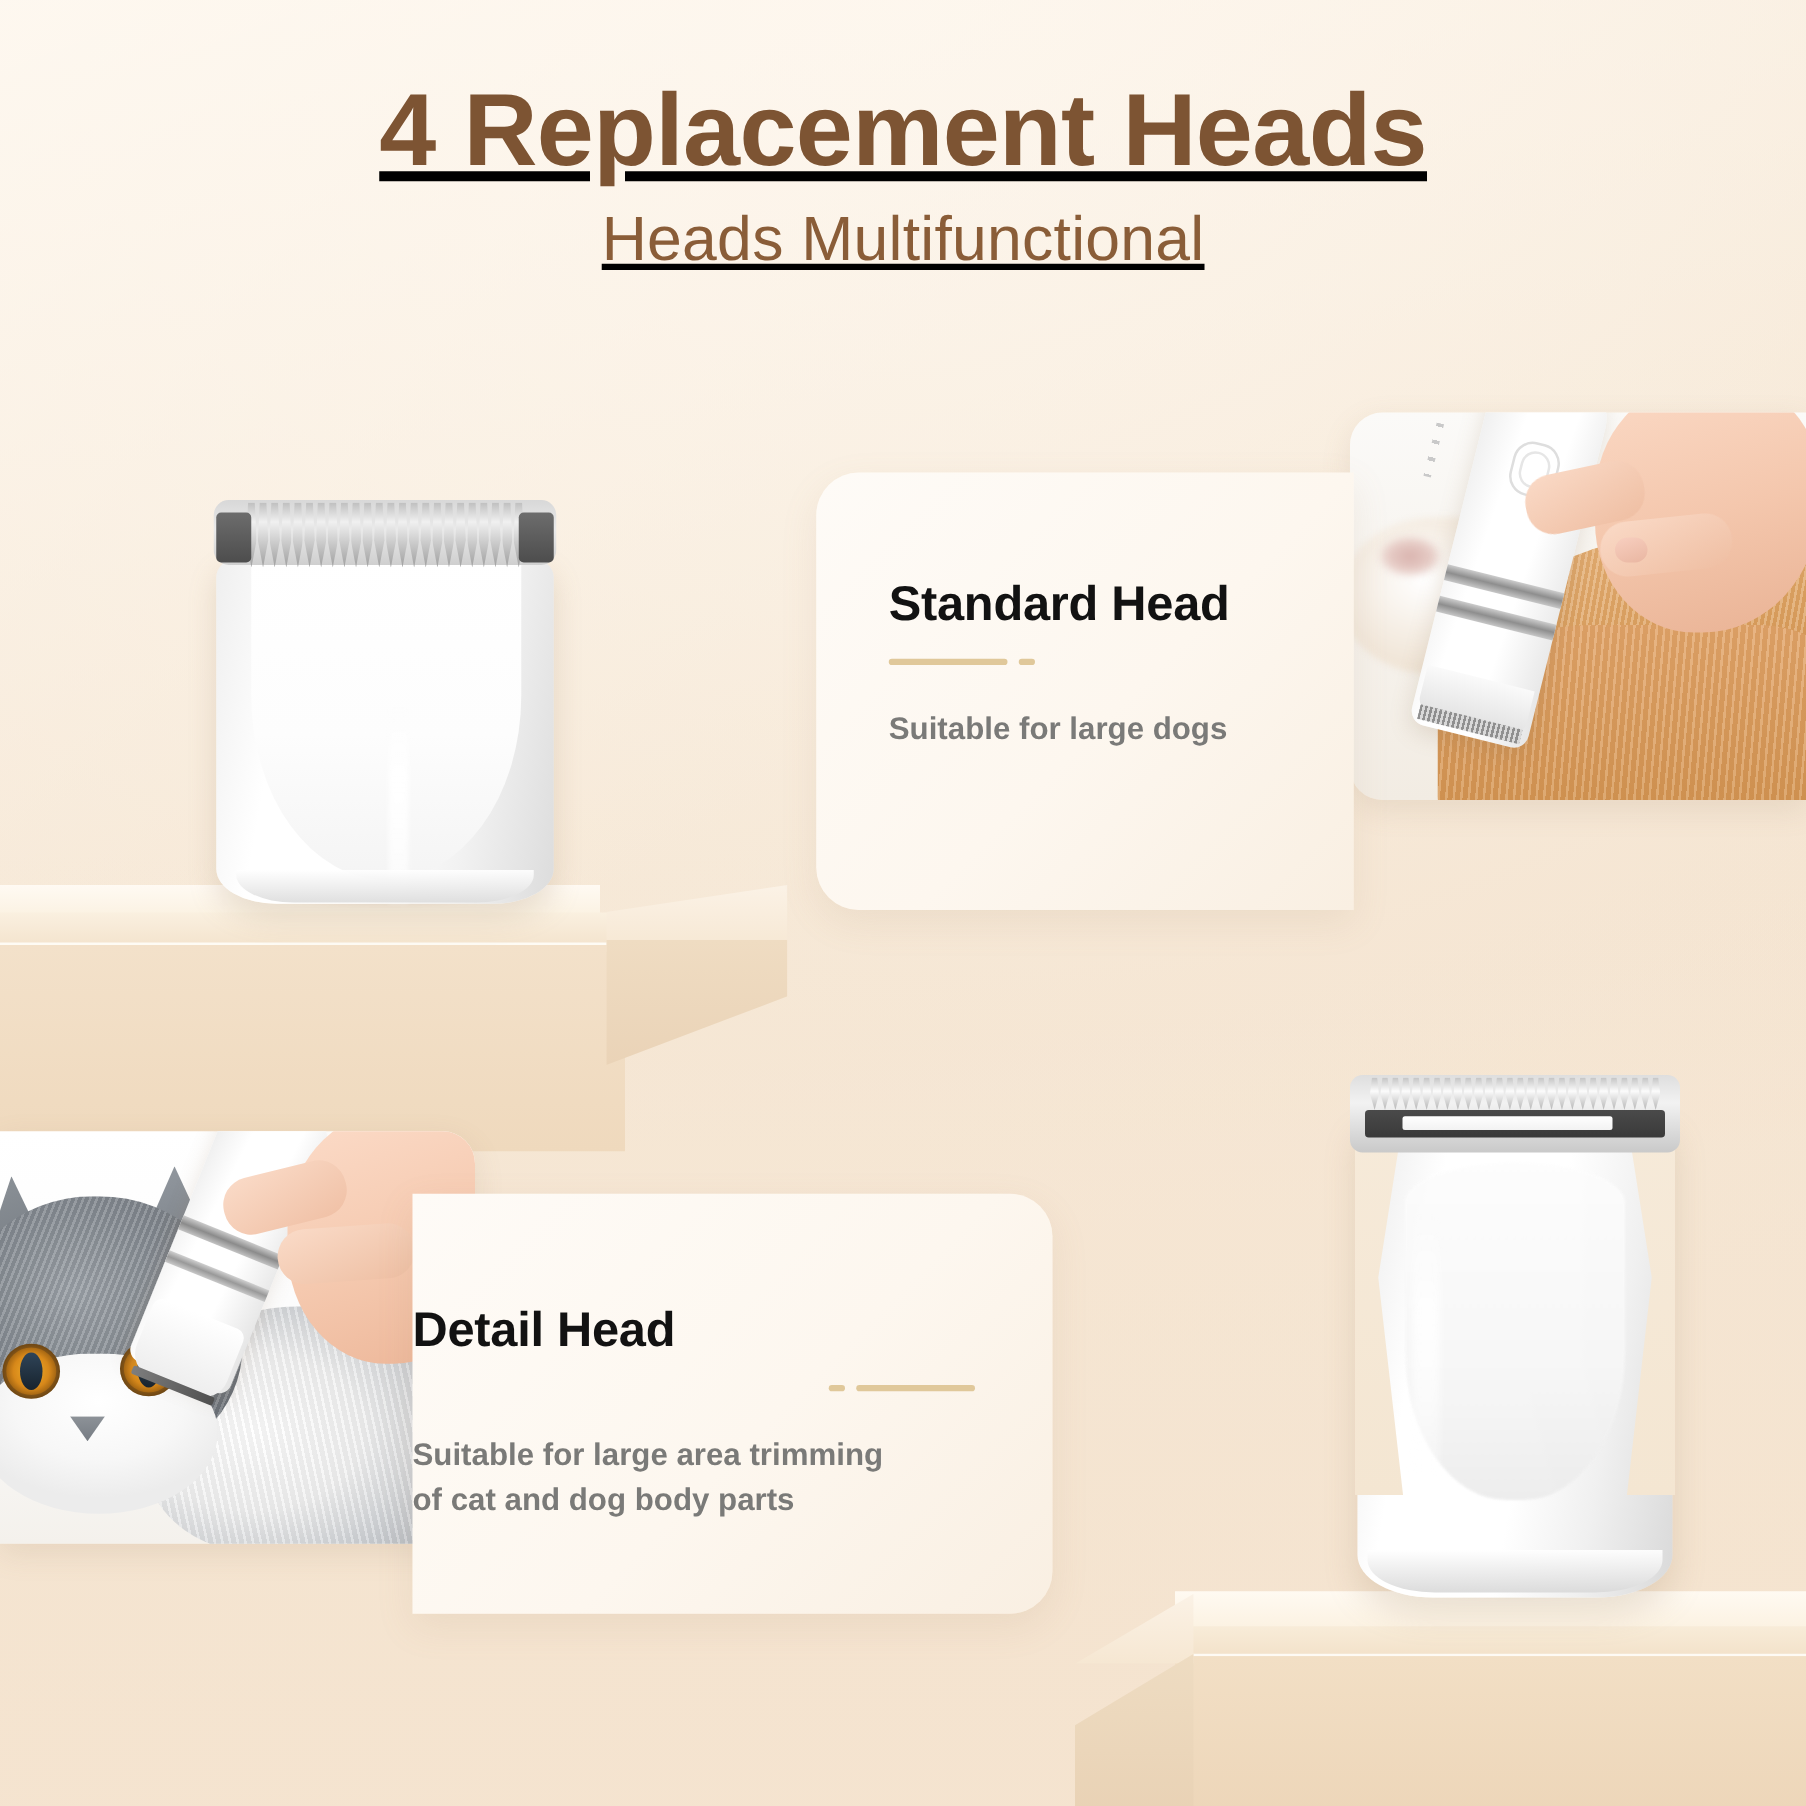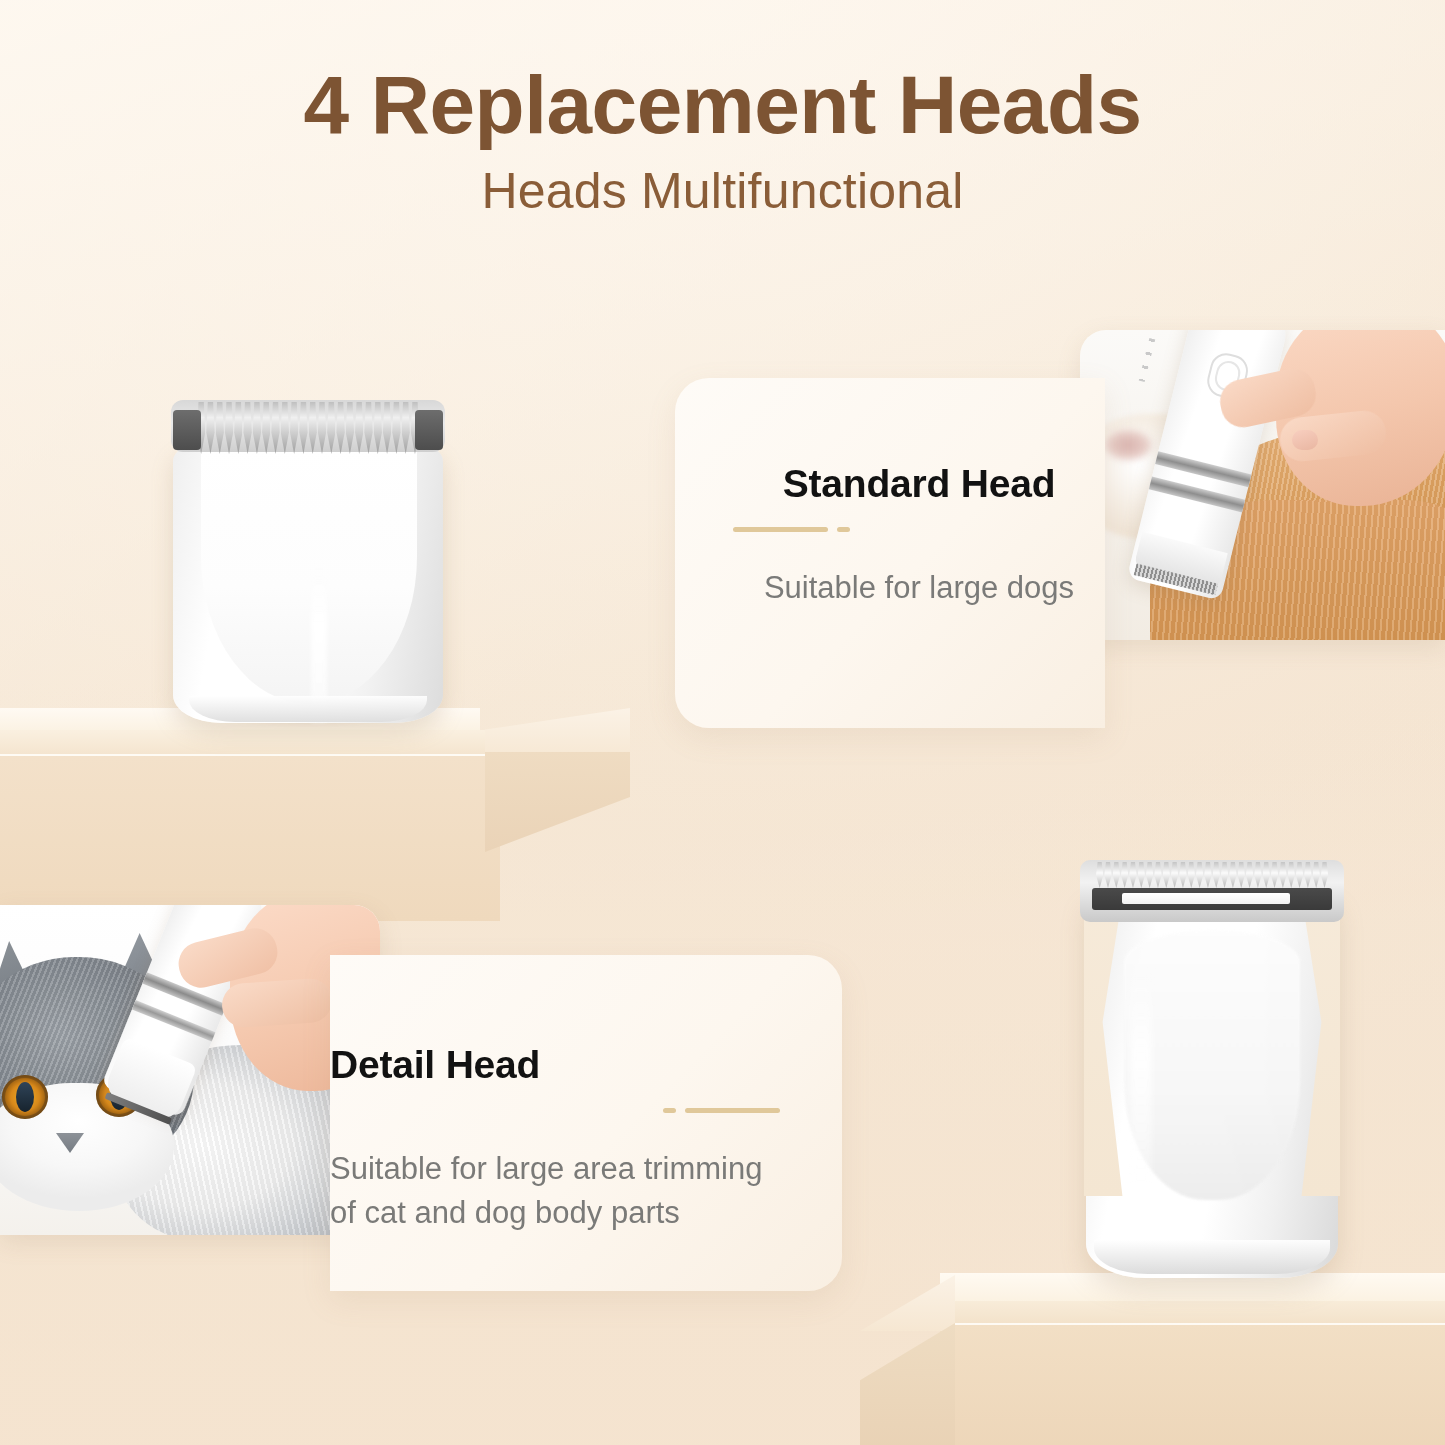--- a/index.html
+++ b/index.html
@@ -19,21 +19,21 @@
     background:linear-gradient(160deg, rgba(255,250,243,.85) 0%, rgba(250,236,219,.25) 45%, rgba(243,224,203,.55) 100%);
     pointer-events:none;
   }
   .bg-wash-b{
     position:absolute;left:0;top:680px;width:100%;height:765px;
     background:linear-gradient(180deg, rgba(246,233,216,0) 0%, rgba(246,231,213,.55) 35%, rgba(245,228,208,.85) 100%);
     pointer-events:none;
   }
 
   
-  .header{position:absolute;left:0;top:0;width:100%;text-align:center;}
+  .header{position:absolute;left:0;top:0;width:100%;text-align:center;text-decoration:underline;}
   .title{
     margin:0;padding-top:62px;
     font-size:82px;font-weight:bold;letter-spacing:-.5px;
     color:#7d5433;line-height:1.05;
   }
   .subtitle{
     margin:0;padding-top:16px;
     font-size:50px;font-weight:normal;letter-spacing:.2px;
     color:#8a5d38;line-height:1.1;
   }
@@ -389,42 +389,41 @@
     background:linear-gradient(160deg,#fadbc8,#eebfa3);border-radius:22px;transform:rotate(-4deg);
   }
 
   
   .card{
     position:absolute;
     background:linear-gradient(135deg,#fefbf7 0%,#fdf7ef 55%,#f9efe2 100%);
     box-shadow:0 10px 30px rgba(170,140,110,.12);
   }
   #card-standard{
-    left:675px;top:378px;width:430px;height:350px;
+    left:653px;top:378px;width:430px;height:350px;
     border-radius:34px 0 0 34px;
-    text-align:center;
   }
   #card-detail{
     left:330px;top:955px;width:512px;height:336px;
     border-radius:0 34px 34px 0;
   }
   .card-inner{position:absolute;left:0;top:0;right:0;bottom:0;}
   #card-standard .card-inner{padding:84px 0 0 58px;}
   #card-detail .card-inner{padding:88px 62px 0 0;}
 
   .card-title{
     margin:0;font-size:39px;font-weight:bold;color:#121212;letter-spacing:-.2px;
   }
   .rule{margin-top:21px;display:flex;align-items:center;gap:9px;}
   #card-detail .rule{justify-content:flex-end;}
   .dash-long{width:95px;height:5px;border-radius:3px;background:#e0c89a;}
   .dash-short{width:13px;height:5px;border-radius:3px;background:#e0c89a;}
   .card-desc{
     margin:0;padding-top:34px;
-    font-size:31px;line-height:1.42;color:#7a7a78;font-weight:normal;
+    font-size:25px;line-height:1.42;color:#7a7a78;font-weight:bold;
   }
 </style>
 </head>
 <body>
 
 <div id="stage">
 
   <div class="bg-wash-a"></div>
   <div class="bg-wash-b"></div>
 

